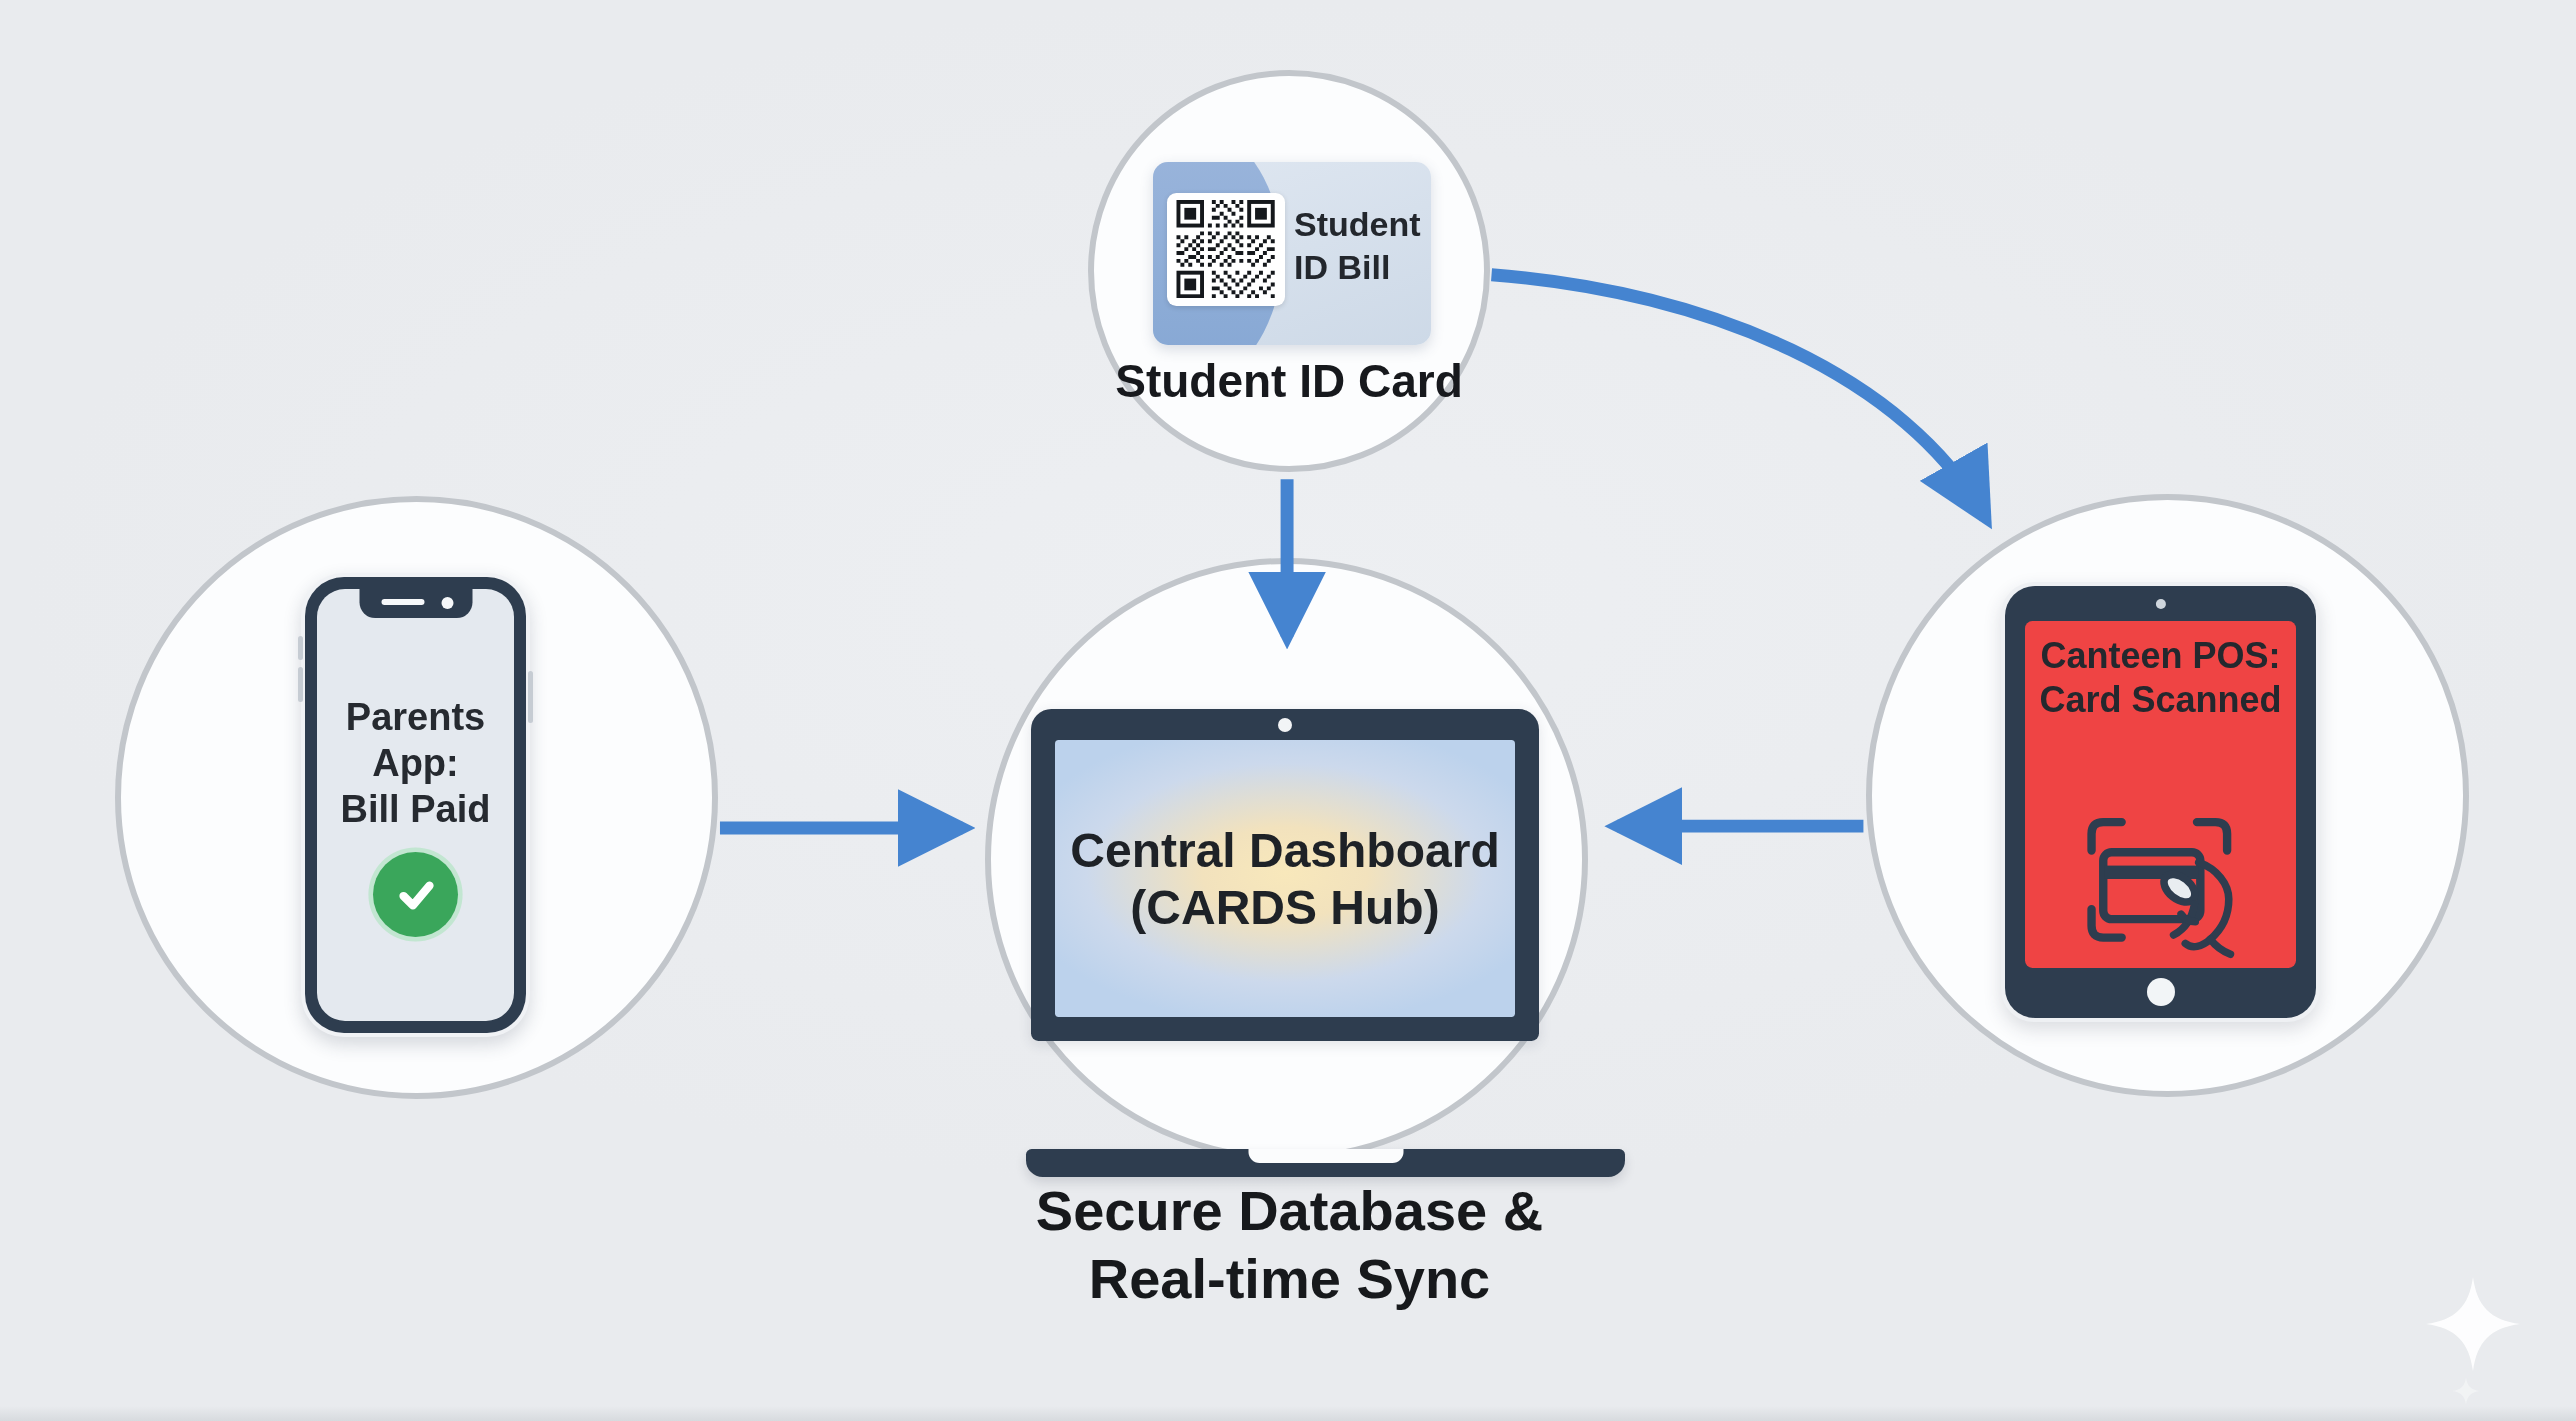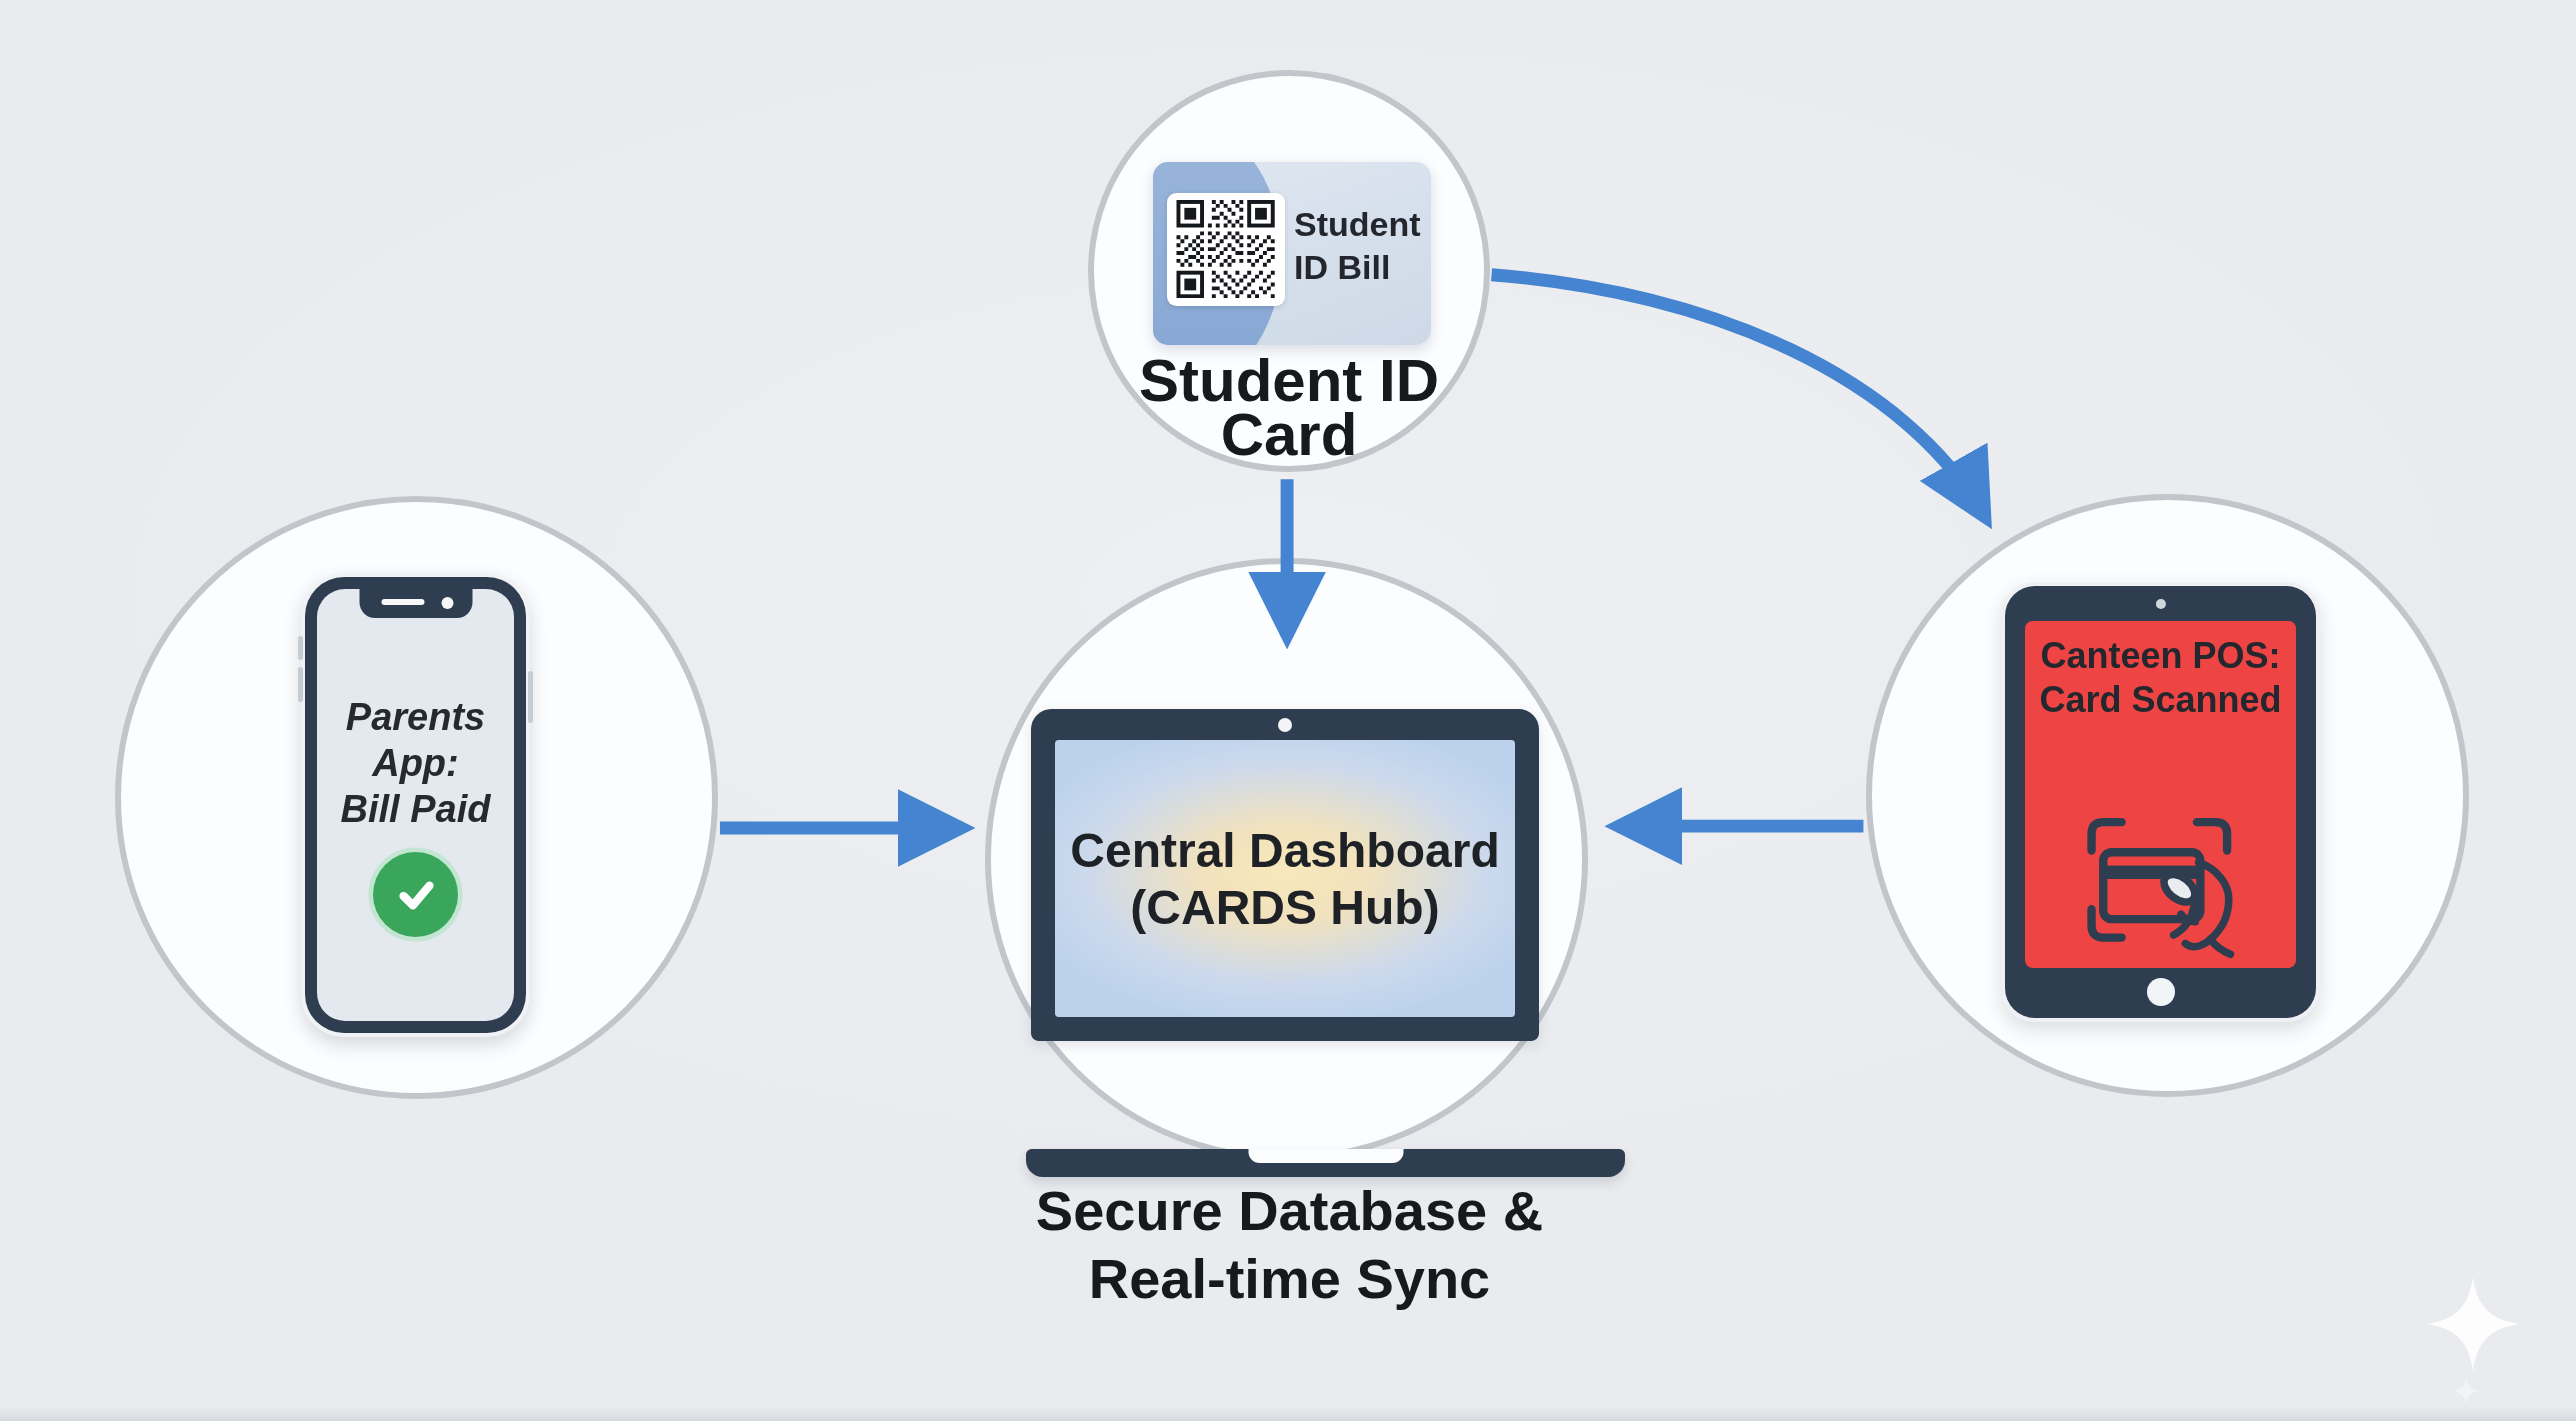--- a/index.html
+++ b/index.html
@@ -37,25 +37,25 @@
     background:linear-gradient(160deg,#dfe7f1 0%,#cdd9e7 100%);
     box-shadow:0 4.6px 13px rgba(60,80,110,.18);overflow:hidden;}
   .card-wave{position:absolute;left:-88px;top:-46px;width:217px;height:278px;border-radius:50%;
     background:linear-gradient(180deg,#9cb6dc,#84a6d3);}
   .qr-panel{position:absolute;left:14px;top:30.5px;width:118px;height:113px;background:#fff;
     border-radius:9.3px;box-shadow:0 1.9px 5.6px rgba(0,0,0,.12);padding:7.4px;}
   .qr-panel svg{width:100%;height:100%;}
   .card-label{position:absolute;left:141px;top:41px;font-size:34px;line-height:43px;
     font-weight:700;color:#23272d;}
   .node-caption{position:absolute;left:0;right:0;top:278px;text-align:center;
-    font-size:60px;line-height:54px;font-weight:700;color:#17191d;}
+    font-size:46px;line-height:54px;font-weight:700;color:#17191d;}
 
   
   .phone{position:absolute;left:180px;top:71px;width:229px;height:464px;border-radius:43px;
-    background:#f0f2f5;box-shadow:0 7.4px 18.5px rgba(40,50,70,.18);font-style:italic;}
+    background:#f0f2f5;box-shadow:0 7.4px 18.5px rgba(40,50,70,.18);}
   .phone-frame{position:absolute;inset:3.7px;background:var(--device-slate,#2e3d4f);border-radius:39px;}
   .phone-screen{position:absolute;inset:15.7px;background:var(--screen-gray,#e4e9ef);border-radius:28px;
     overflow:hidden;display:flex;flex-direction:column;align-items:center;padding-top:105px;}
   .phone-notch{position:absolute;top:0;left:50%;transform:translateX(-50%);width:113px;height:29px;
     background:var(--device-slate,#2e3d4f);border-radius:0 0 15.7px 15.7px;}
   .phone-speaker{position:absolute;top:10.2px;left:22px;width:43px;height:6.5px;border-radius:3.7px;background:#f6f8fa;}
   .phone-camera{position:absolute;top:8.3px;right:18.5px;width:12px;height:12px;border-radius:50%;background:#f6f8fa;}
   .phone-btn{position:absolute;width:4.6px;border-radius:2.8px;background:#c6ccd3;}
   .btn-l1{left:-2.8px;top:63px;height:24px;}
   .btn-l2{left:-2.8px;top:94px;height:35px;}

